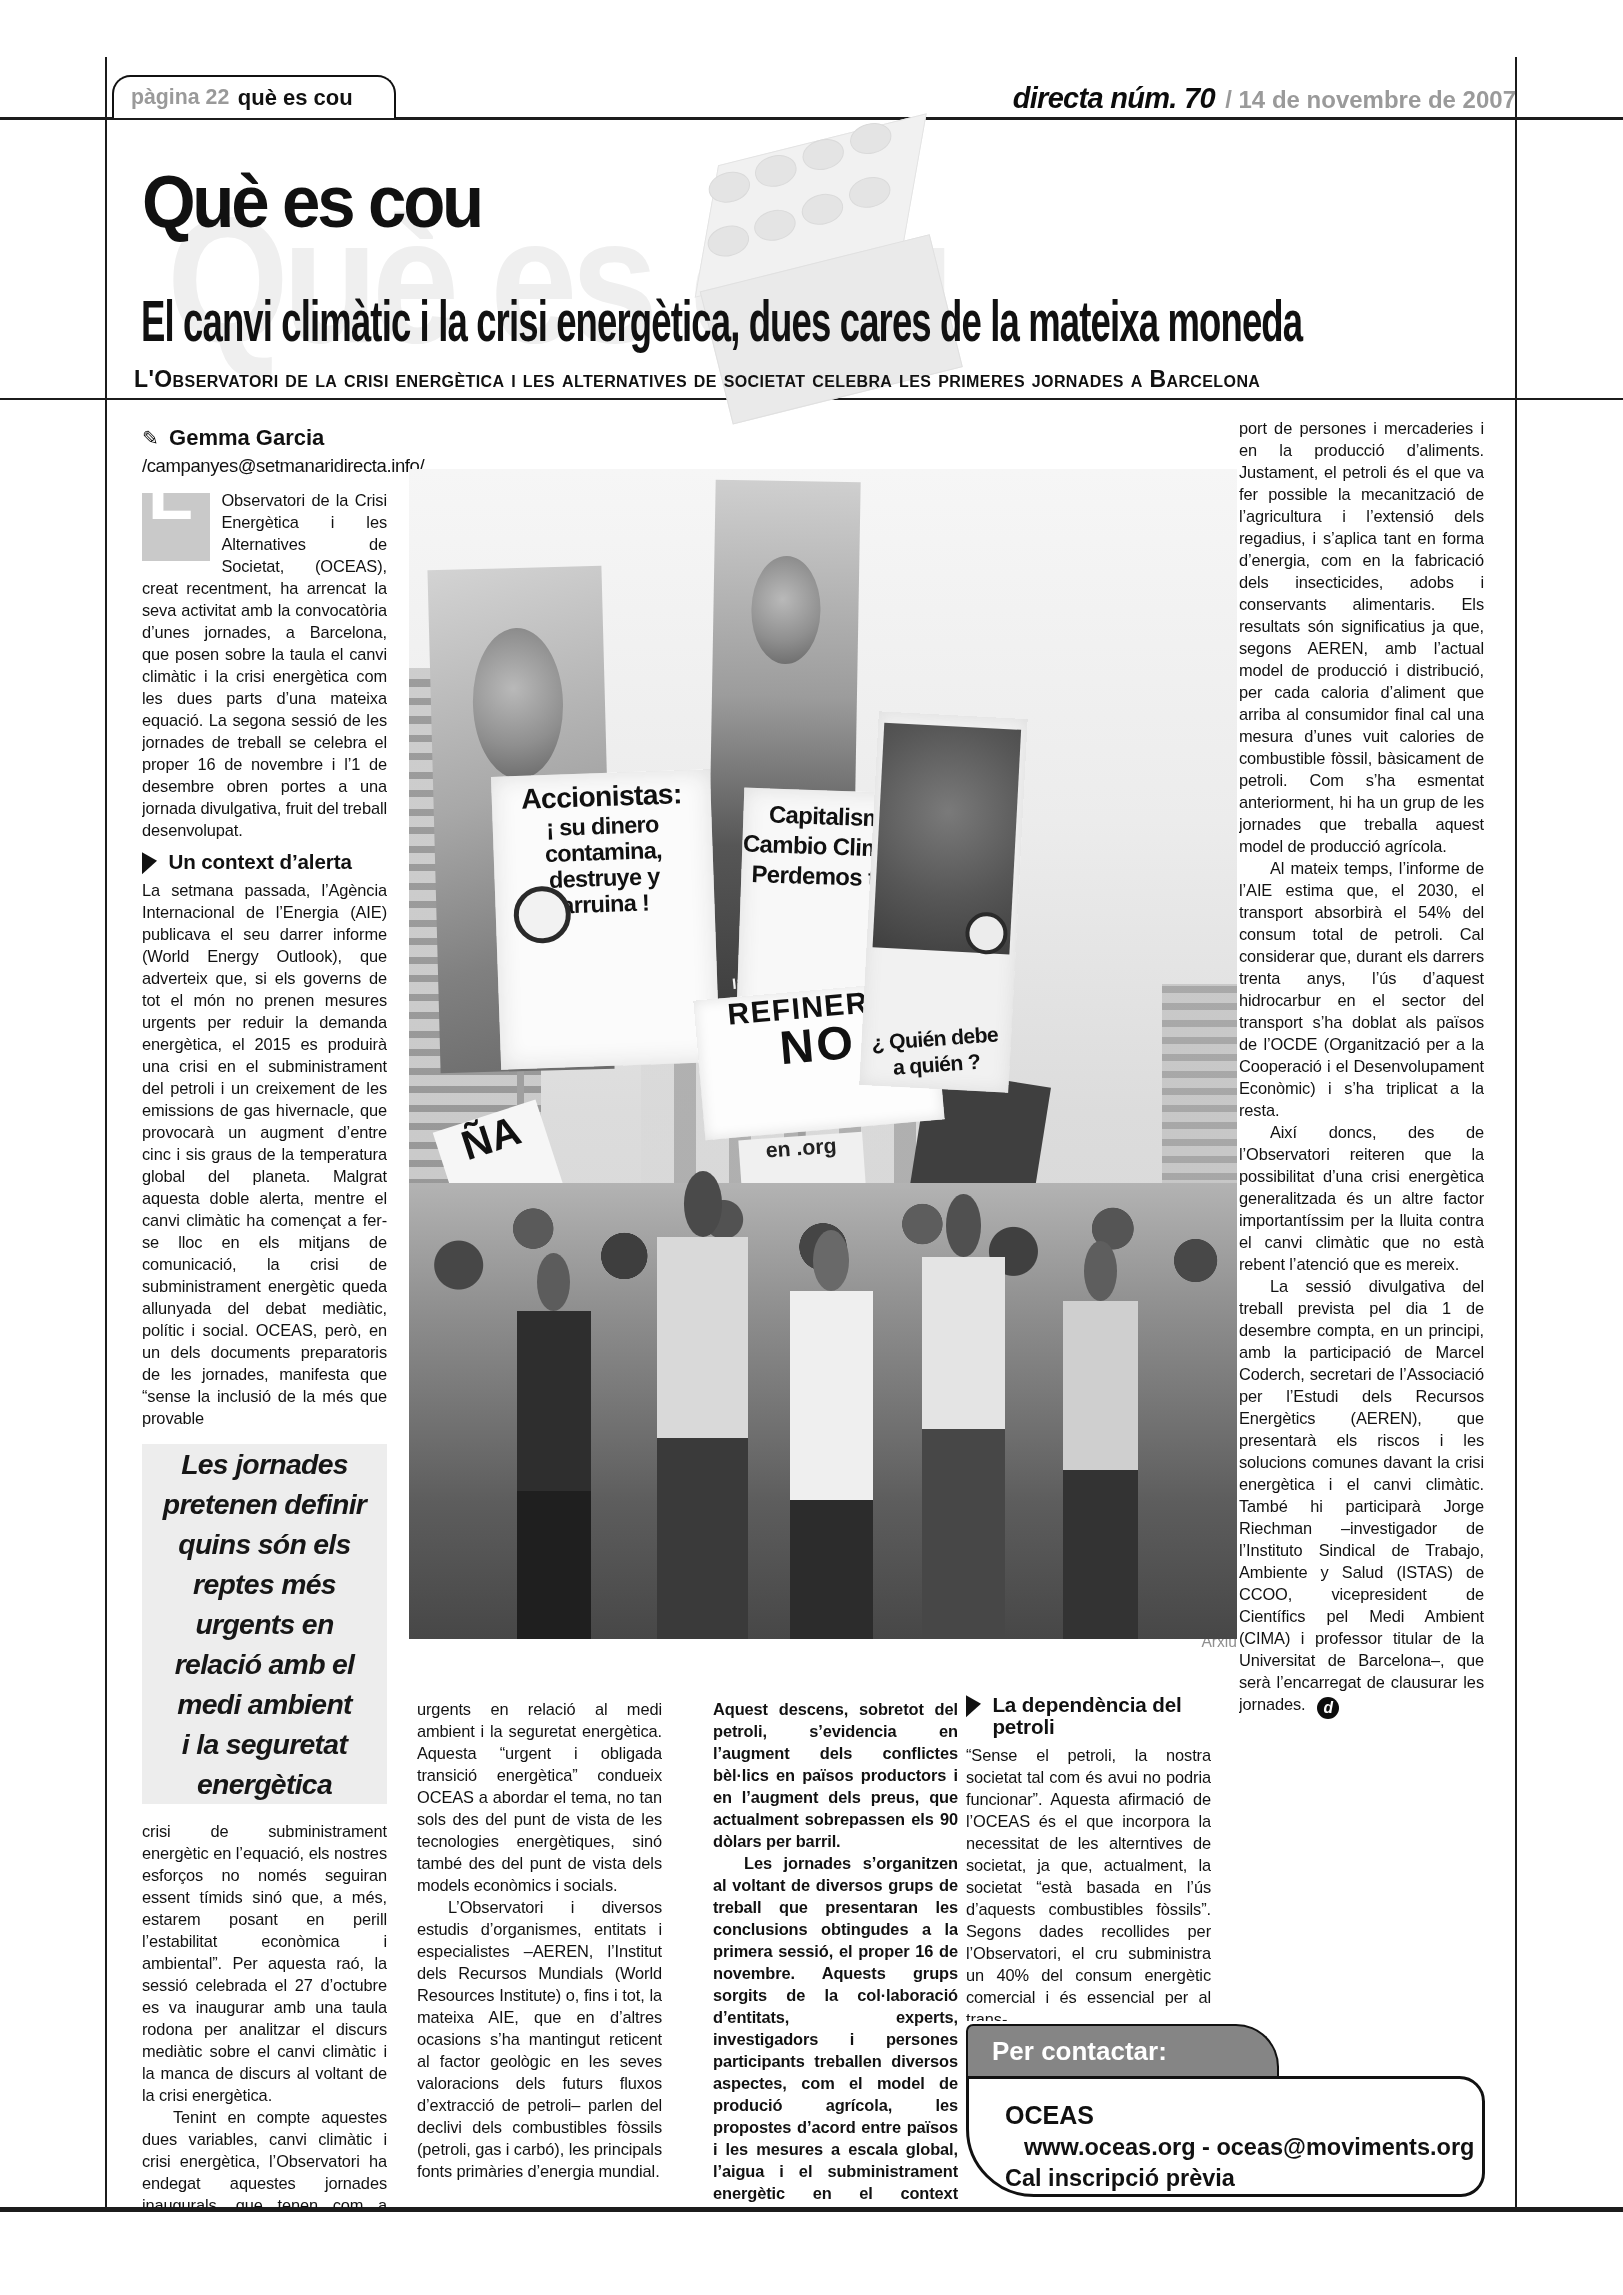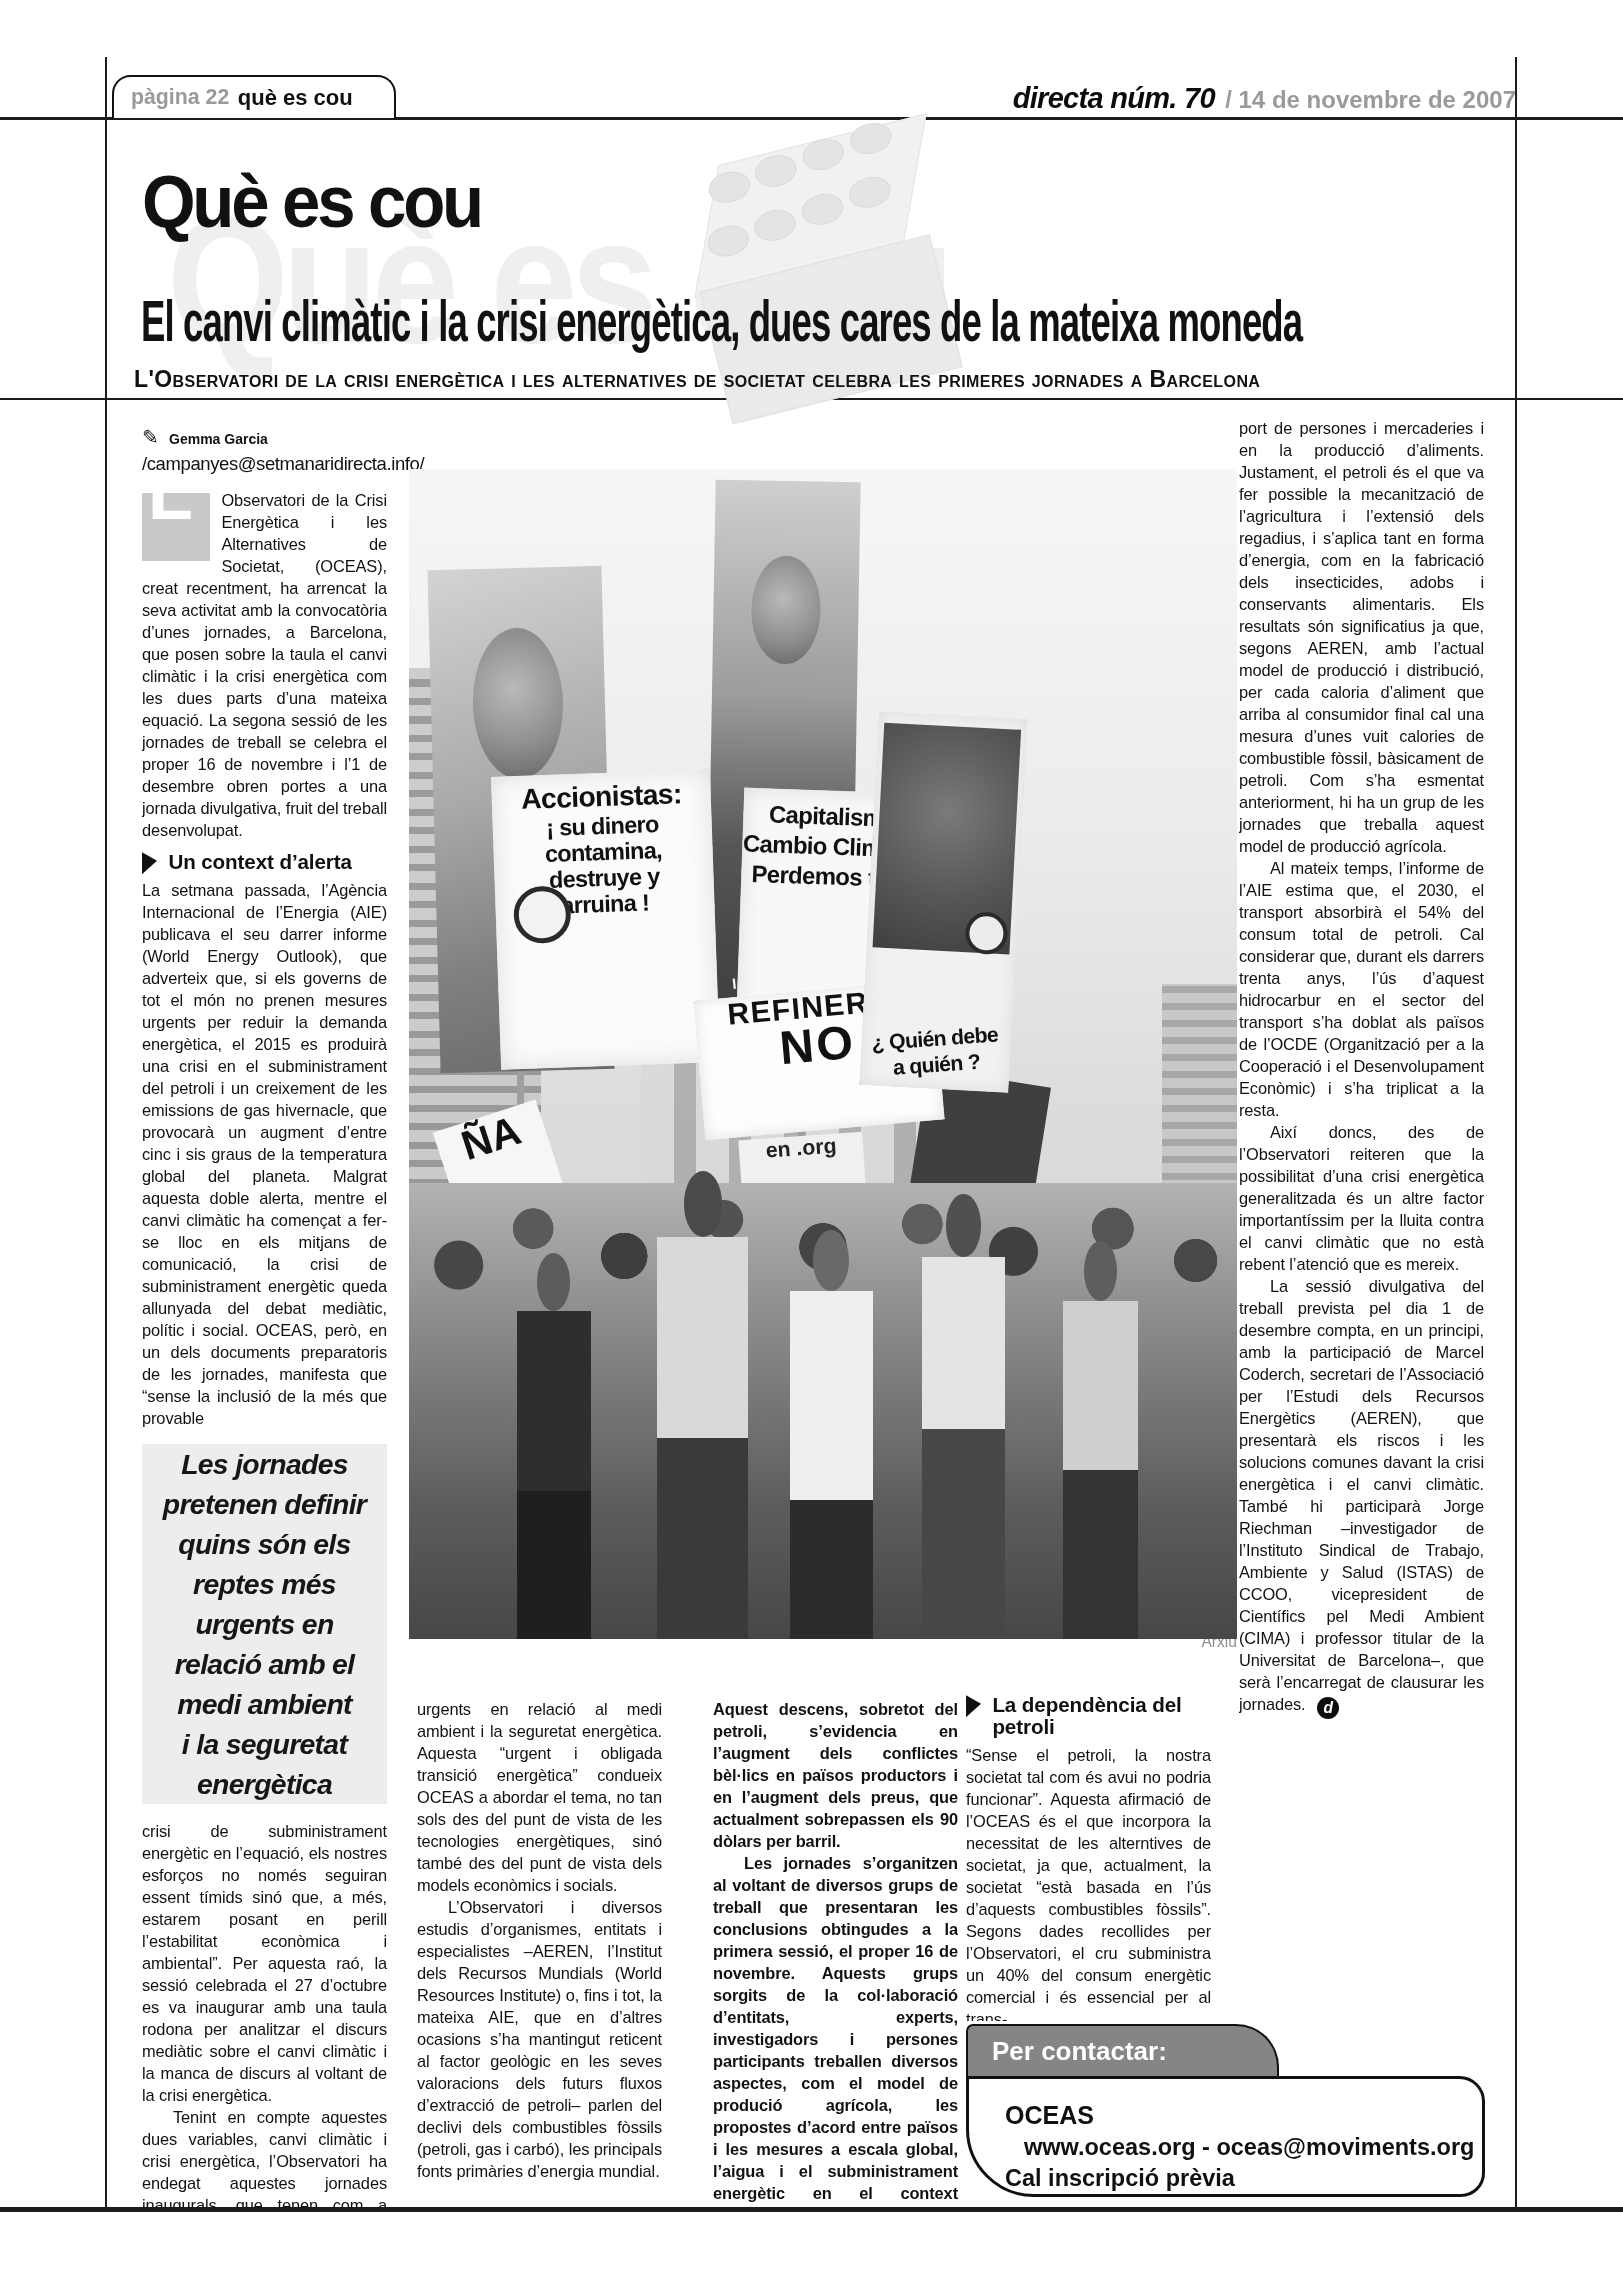--- a/index.html
+++ b/index.html
@@ -32,21 +32,21 @@
                  transform:scaleX(.92);transform-origin:left top;z-index:2;white-space:nowrap;}
 
   
   .headline{position:absolute;left:141px;top:287px;font-size:58px;font-weight:800;letter-spacing:-1.4px;
             white-space:nowrap;transform:scaleX(.63);transform-origin:left top;z-index:2;}
   .subhead{position:absolute;left:134px;top:366px;font-size:23px;font-weight:700;
            font-variant:small-caps;letter-spacing:0.4px;white-space:nowrap;z-index:2;}
 
   
   .byline{position:absolute;left:142px;top:425px;width:256px;}
-  .byline .author{font-weight:800;font-size:14px;}
+  .byline .author{font-weight:800;font-size:22px;}
   .byline .pen{font-size:20px;margin-right:7.1px;}
   .byline .contact{font-size:18.5px;margin-top:4.3px;letter-spacing:-0.4px;}
 
   
   .col{position:absolute;width:245px;overflow:hidden;font-size:16.4px;line-height:22px;
        text-align:justify;letter-spacing:-0.1px;}
   .col p{margin:0;}
   .indent{text-indent:31px;}
   .sec-head{display:flex;align-items:flex-start;margin:10px 0 5.7px 0;font-weight:800;font-size:20.6px;text-align:left;}
   .flag{display:inline-block;width:0;height:0;border-left:15.6px solid #111;

